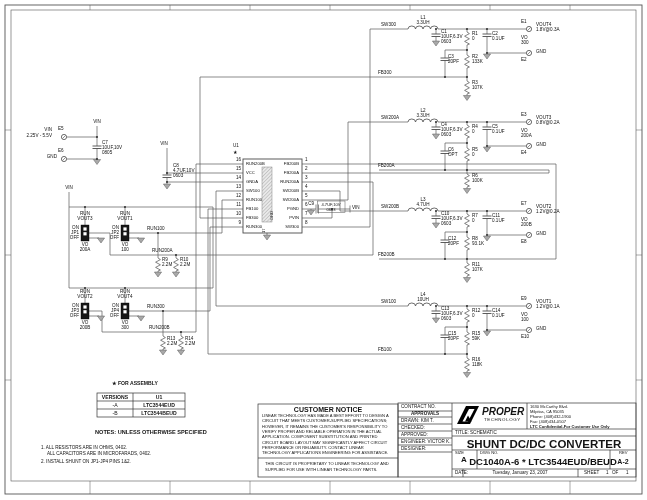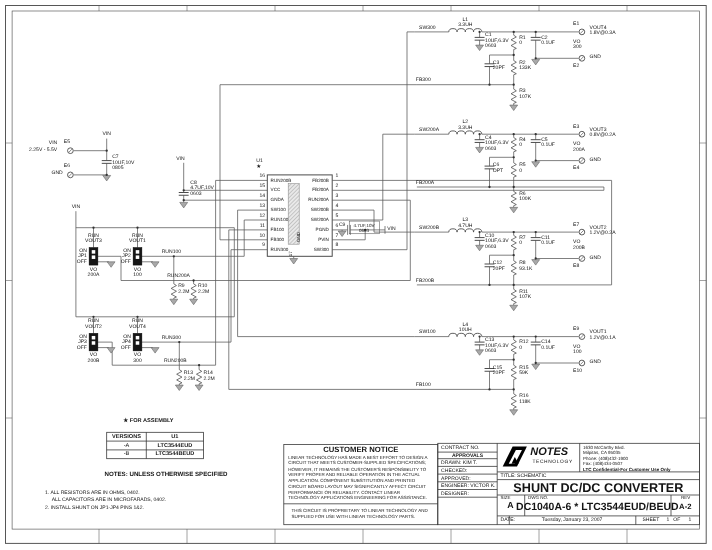--- a/index.html
+++ b/index.html
@@ -482,21 +482,21 @@
 <span class="L f4" style="left:265px;top:462px">THIS CIRCUIT IS PROPRIETARY TO LINEAR TECHNOLOGY AND</span>
 <span class="L f4" style="left:265px;top:467.5px">SUPPLIED FOR USE WITH LINEAR TECHNOLOGY PARTS.</span>
 
 <span class="L" style="left:401px;top:405px">CONTRACT NO.</span>
 <span class="L c b" style="left:425px;top:411.8px">APPROVALS</span>
 <span class="L" style="left:401px;top:418.7px">DRAWN:  KIM T.</span>
 <span class="L" style="left:401px;top:425.7px">CHECKED:</span>
 <span class="L" style="left:401px;top:432.7px">APPROVED:</span>
 <span class="L" style="left:401px;top:439.7px">ENGINEER: VICTOR K.</span>
 <span class="L" style="left:401px;top:446.7px">DESIGNER:</span>
-<span class="L b" style="left:482px;top:407px;font-size:10px;font-style:italic">NOTES</span>
+<span class="L b" style="left:482px;top:407px;font-size:10px;font-style:italic">PROPER</span>
 <span class="L" style="left:484px;top:418px;font-size:4.4px;letter-spacing:.6px">TECHNOLOGY</span>
 <span class="L f4" style="left:530px;top:404.5px">1630 McCarthy Blvd.</span>
 <span class="L f4" style="left:530px;top:409.5px">Milpitas, CA 95035</span>
 <span class="L f4" style="left:530px;top:414.5px">Phone: (408)432-1900</span>
 <span class="L f4" style="left:530px;top:419.5px">Fax: (408)434-0507</span>
 <span class="L f4 b" style="left:530px;top:424.5px">LTC Confidential-For Customer Use Only</span>
 <span class="L" style="left:455px;top:430.5px">TITLE:  SCHEMATIC</span>
 <span class="L c b" style="left:544px;top:438.5px;font-size:11.5px">SHUNT DC/DC CONVERTER</span>
 <span class="L f4" style="left:455px;top:451px">SIZE</span>
 <span class="L c b" style="left:464px;top:456px;font-size:8px">A</span>

